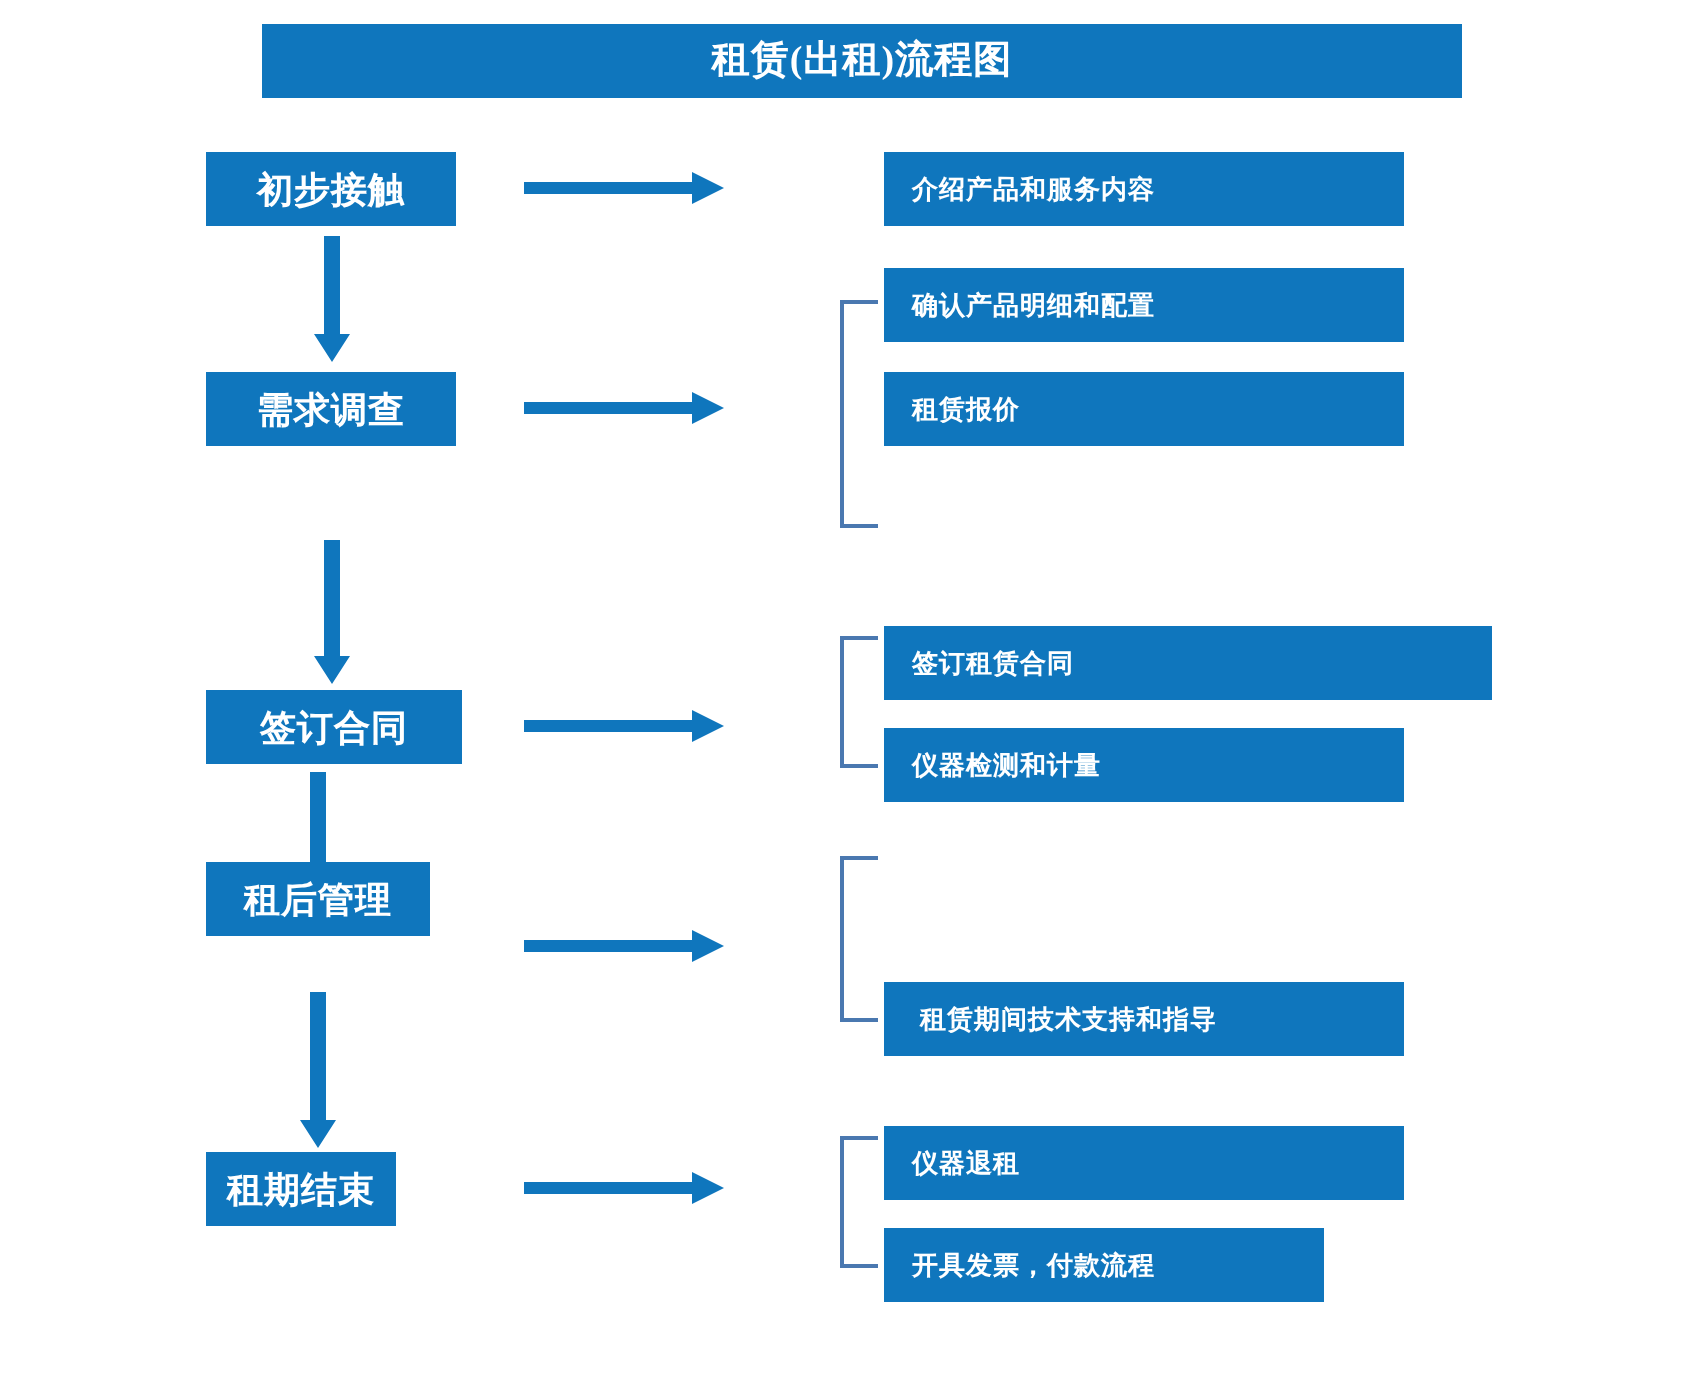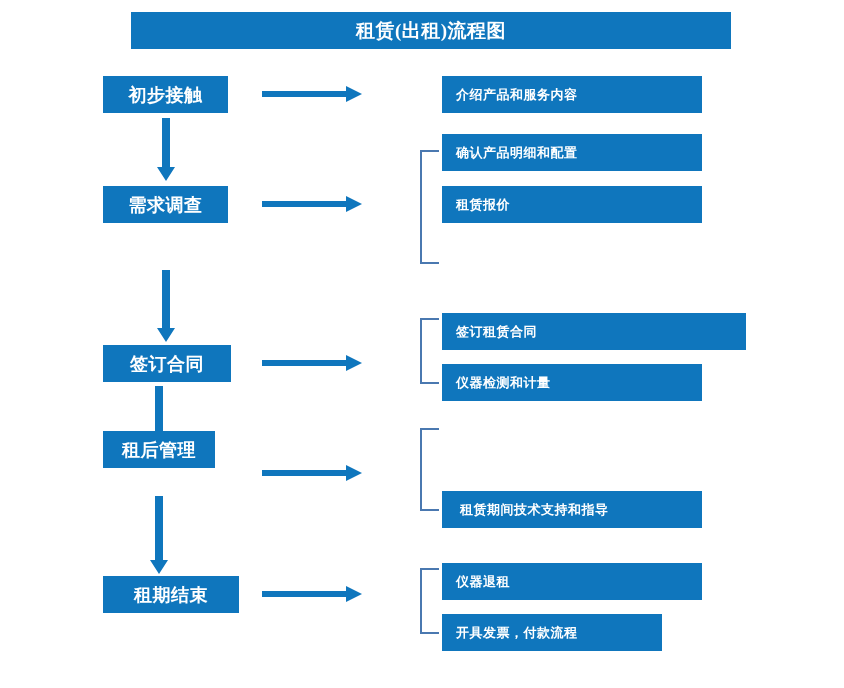--- a/index.html
+++ b/index.html
@@ -154,21 +154,21 @@
 
   <div class="bracket" style="left:417px; top:428px;">
     <svg width="24" height="83" viewBox="0 0 24 83">
       <path d="M22 1 H4 V82 H22" fill="none" stroke="#4a78b0" stroke-width="2"></path>
     </svg>
   </div>
 
 
   <div class="box detail-box" style="left:442px; top:491px; width:260px; height:37px;padding-left:18px;">租赁期间技术支持和指导</div>
 
-  <div class="box stage-box" style="left:103px; top:576px; width:136px; height:37px;">租期结束</div>
+  <div class="box stage-box" style="left:103px; top:576px; width:95px; height:37px;">租期结束</div>
 
   <div class="arrow-h" style="left:262px; top:583px; width:100px;">
     <svg width="100" height="22" viewBox="0 0 100 22">
       <path d="M0 8 H84 V3 L100 11 L84 19 V14 H0 Z" fill="#0f76bd"></path>
     </svg>
   </div>
 
   <div class="bracket" style="left:417px; top:568px;">
     <svg width="24" height="66" viewBox="0 0 24 66">
       <path d="M22 1 H4 V65 H22" fill="none" stroke="#4a78b0" stroke-width="2"></path>

